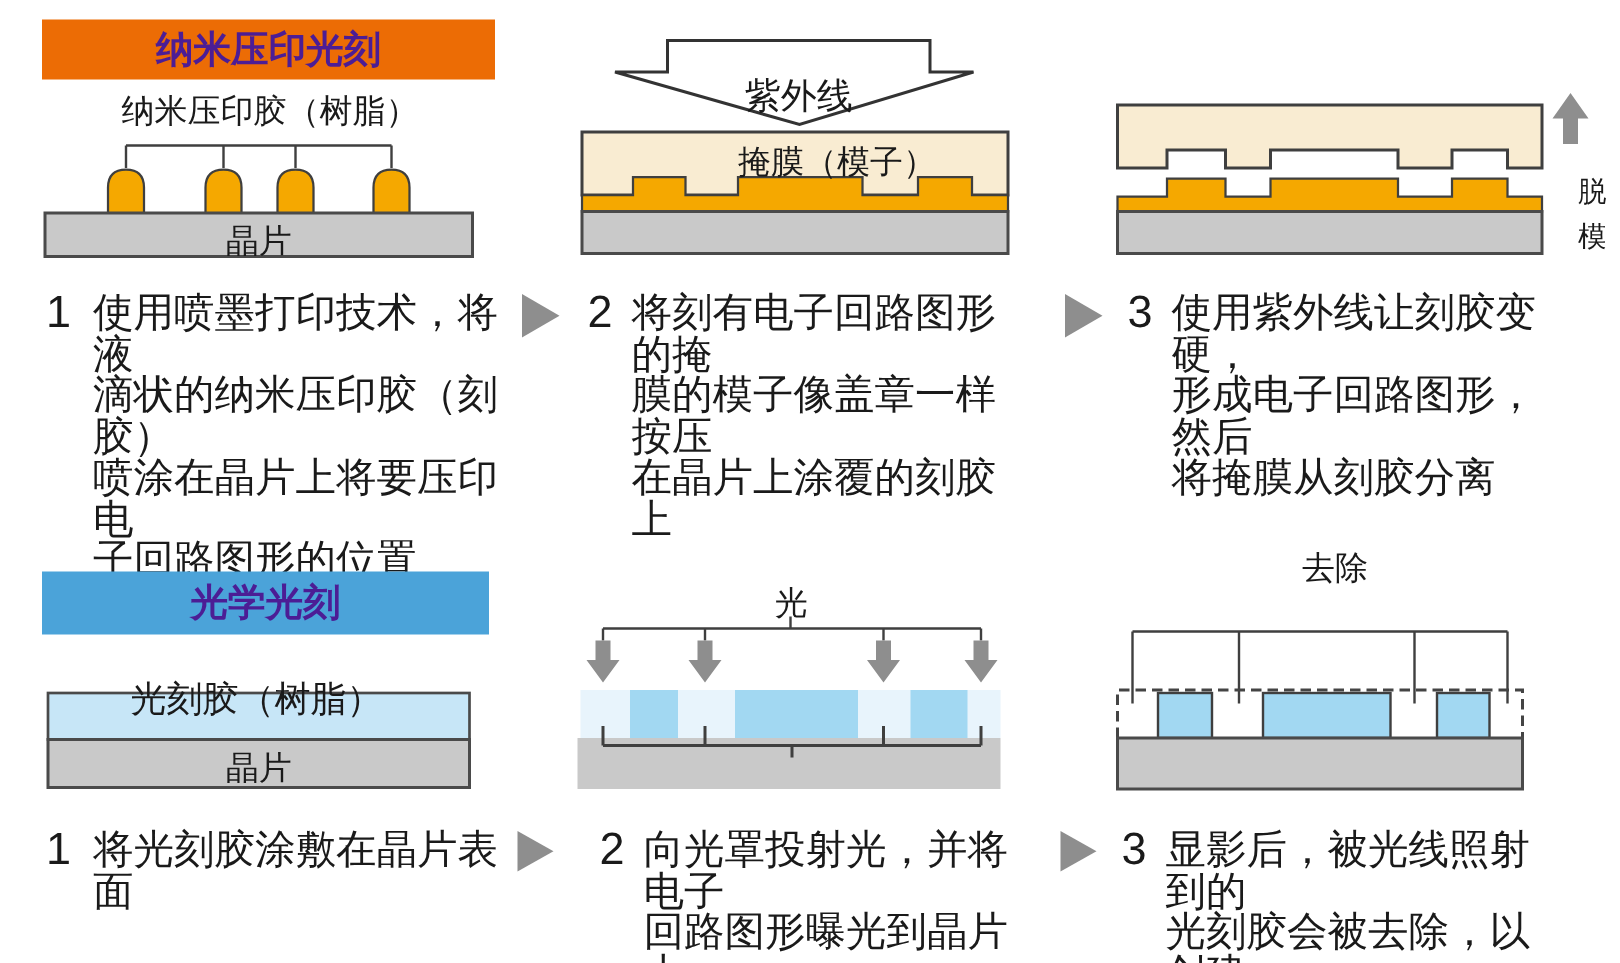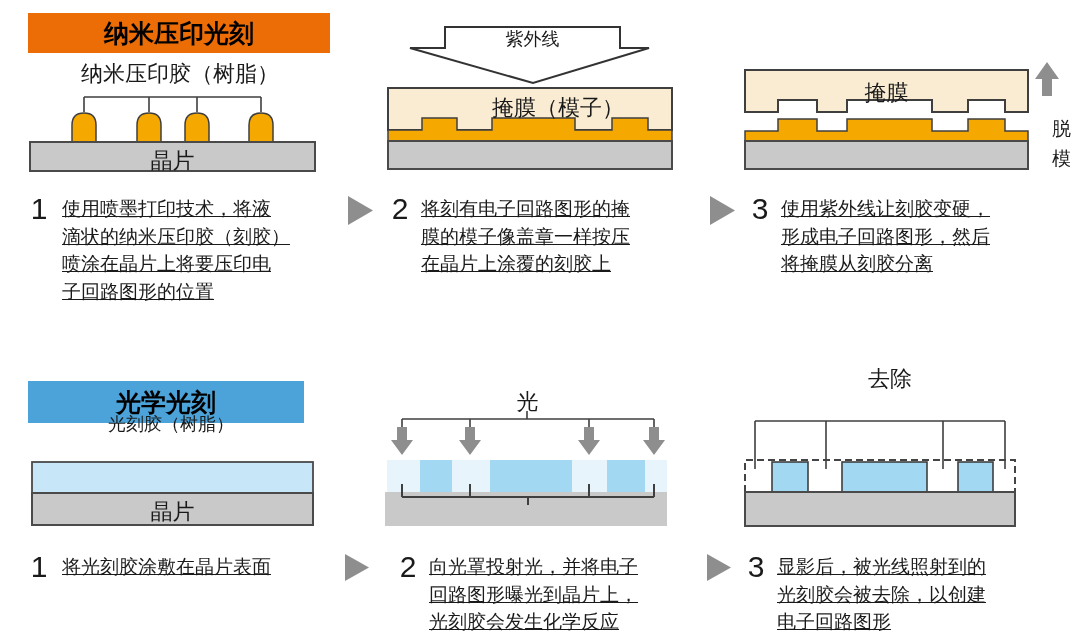--- a/index.html
+++ b/index.html
@@ -1,26 +1,26 @@
 <!DOCTYPE html>
 <html style="--orange: #ec6c05; --gold: #f5a800; --cream: #f9ecd2; --wafer: #c9c9c9; --blue: #4ba3d9; --light_blue: #c7e6f7; --pale_blue: #e8f4fc; --mid_blue: #a2d8f2; --arrow_gray: #8e8e8e;"><head>
 <meta charset="utf-8">
 <style>
   html,body{margin:0;padding:0;background:#fff;}
   #canvas{position:relative;width:1080px;height:642px;background:#fff;overflow:hidden;
           font-family:"Liberation Sans","DejaVu Sans",sans-serif;color:#1a1a1a;}
   #shapes{position:absolute;left:0;top:0;}
   .abs{position:absolute;}
-  .hdr{color:#000000;font-weight:bold;font-size:25px;text-align:center;}
+  .hdr{color:#4c1d95;font-weight:bold;font-size:25px;text-align:center;}
   .hdr-orange{background:var(--orange);line-height:40px;}
   .hdr-blue{background:var(--blue);line-height:42px;}
   .lbl{font-size:22px;text-align:center;font-weight:500;white-space:nowrap;}
-  .lbl-sm{font-size:18px;}
+  .lbl-sm{font-size:24px;margin-top:21px;}
   .stepnum{font-size:30px;font-weight:500;text-align:center;}
-  .steptext{font-size:19px;line-height:27.5px;white-space:pre-line;font-weight:400;text-decoration:underline;}
+  .steptext{font-size:27px;line-height:27.5px;white-space:pre-line;font-weight:400;}
   .vtext{font-size:19px;line-height:30px;word-break:break-all;font-weight:500;}
   
   .f-gold{fill:var(--gold);stroke:#3f3f3f;stroke-width:1.5;}
   .f-cream{fill:var(--cream);stroke:#3f3f3f;stroke-width:2;}
   .f-wafer{fill:var(--wafer);stroke:#4a4a4a;stroke-width:2;}
   .f-wafer-plain{fill:var(--wafer);}
   .f-pale{fill:var(--pale_blue);}
   .f-mid{fill:var(--mid_blue);}
   .f-mid-o{fill:var(--mid_blue);stroke:#3f3f3f;stroke-width:1.6;}
   .f-lblue{fill:var(--light_blue);stroke:#4a4a4a;stroke-width:1.8;}
@@ -93,39 +93,38 @@
 
     <polygon class="f-arrow" points="345,554 345,581 369,567.5"></polygon>
     <polygon class="f-arrow" points="707,554 707,581 731,567.5"></polygon>
   </svg>
 
   <div class="abs hdr hdr-orange" style="left:28px;top:13px;width:302px;height:40px;">纳米压印光刻</div>
   <div class="abs lbl" style="left:40px;top:59px;width:280px;">纳米压印胶（树脂）</div>
   <div class="abs lbl" style="left:30px;top:146px;width:285px;">晶片</div>
   <div class="abs lbl lbl-sm" style="left:445px;top:27px;width:175px;">紫外线</div>
   <div class="abs lbl" style="left:388px;top:93px;width:284px;padding-left:28px;">掩膜（模子）</div>
-  <div class="abs lbl" style="left:745px;top:78px;width:283px;">掩膜</div>
   <div class="abs vtext" style="left:1052px;top:114px;width:26px;">脱模</div>
 
   <div class="abs stepnum" style="left:24px;top:192px;width:30px;">1</div>
   <div class="abs steptext" style="left:62px;top:195px;width:280px;">使用喷墨打印技术，将液
 滴状的纳米压印胶（刻胶）
 喷涂在晶片上将要压印电
 子回路图形的位置</div>
   <div class="abs stepnum" style="left:386px;top:192px;width:28px;">2</div>
   <div class="abs steptext" style="left:421px;top:195px;width:250px;">将刻有电子回路图形的掩
 膜的模子像盖章一样按压
 在晶片上涂覆的刻胶上</div>
   <div class="abs stepnum" style="left:746px;top:192px;width:28px;">3</div>
   <div class="abs steptext" style="left:781px;top:195px;width:250px;">使用紫外线让刻胶变硬，
 形成电子回路图形，然后
 将掩膜从刻胶分离</div>
 
-  <div class="abs hdr hdr-blue" style="left:28px;top:381px;width:276px;height:42px;">光学光刻</div>
-  <div class="abs lbl lbl-sm" style="left:36px;top:412px;width:270px;">光刻胶（树脂）</div>
+  <div class="abs hdr hdr-blue" style="left:28px;top:381px;width:298px;height:42px;">光学光刻</div>
+  <div class="abs lbl lbl-sm" style="left:36px;top:429px;width:270px;">光刻胶（树脂）</div>
   <div class="abs lbl" style="left:32px;top:497px;width:281px;">晶片</div>
   <div class="abs lbl" style="left:495px;top:387px;width:65px;">光</div>
   <div class="abs lbl" style="left:830px;top:364px;width:120px;">去除</div>
 
   <div class="abs stepnum" style="left:24px;top:550px;width:30px;">1</div>
   <div class="abs steptext" style="left:62px;top:553px;width:285px;">将光刻胶涂敷在晶片表面</div>
   <div class="abs stepnum" style="left:394px;top:550px;width:28px;">2</div>
   <div class="abs steptext" style="left:429px;top:553px;width:250px;">向光罩投射光，并将电子
 回路图形曝光到晶片上，
 光刻胶会发生化学反应</div>

